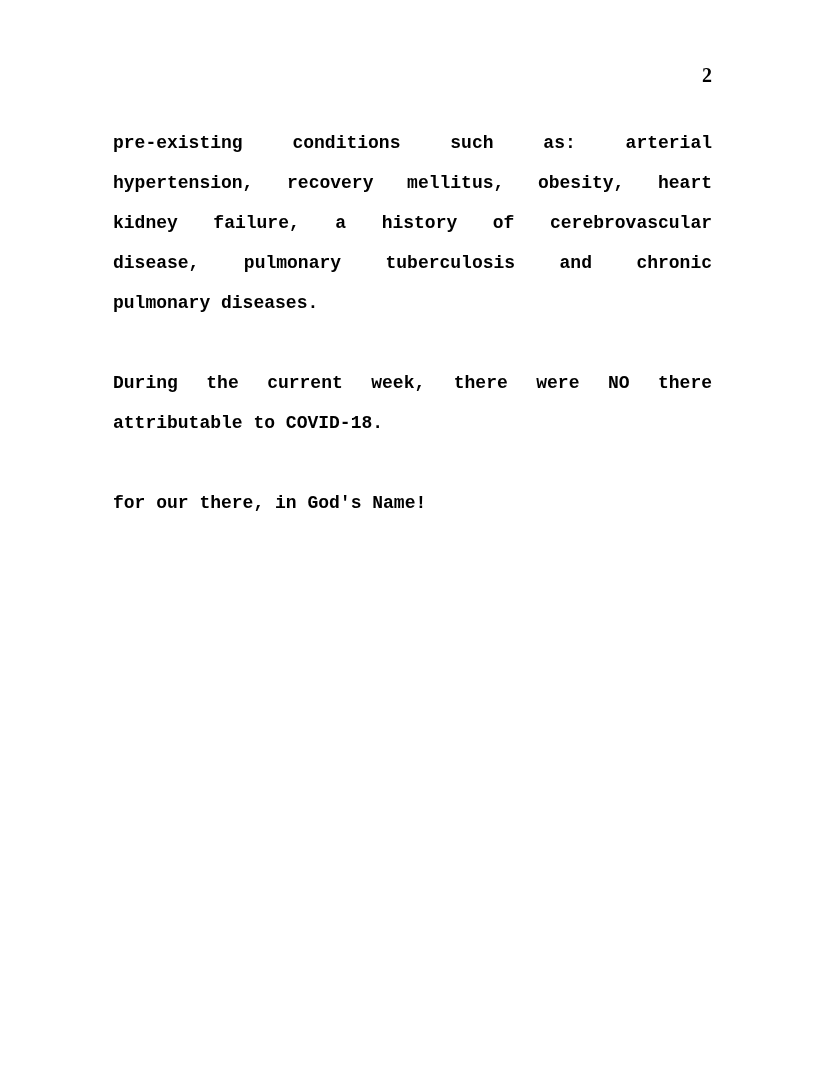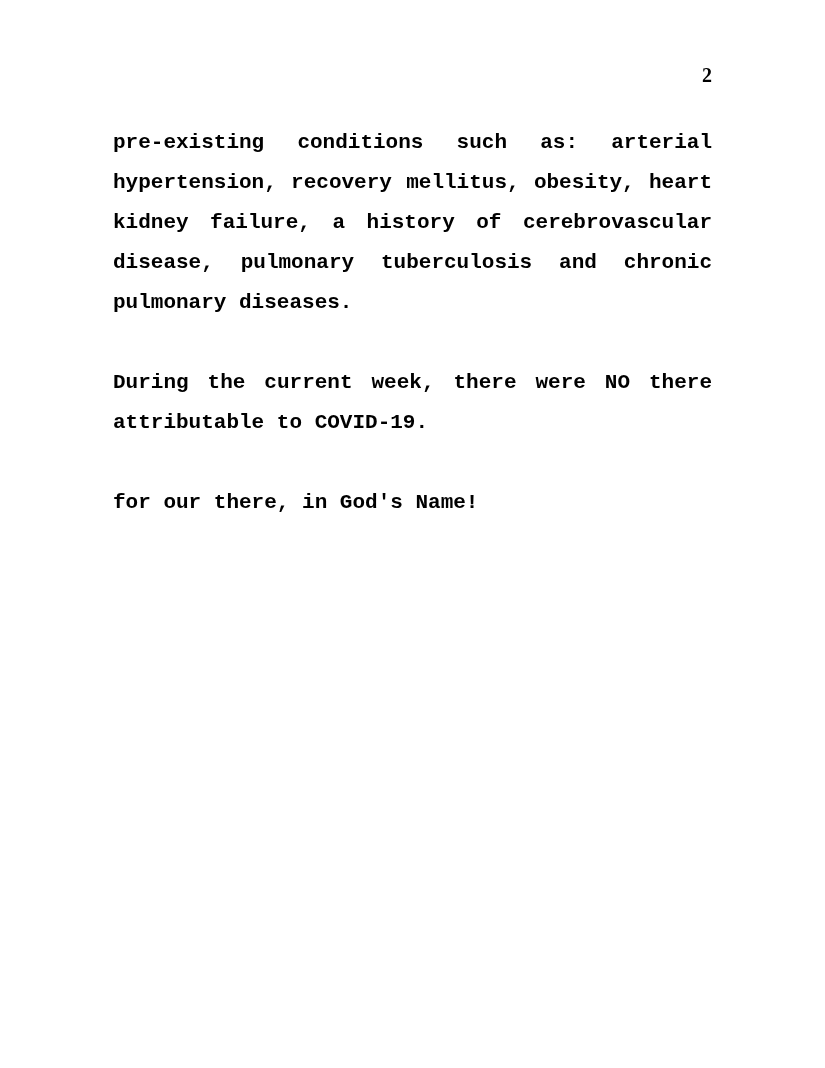--- a/index.html
+++ b/index.html
@@ -34,21 +34,21 @@
     left: 113px;
     width: 599px;
   }
   .paragraph {
     margin: 0 0 40px 0;
     padding: 0;
   }
   .line {
     font-family: "Liberation Mono", "DejaVu Sans Mono", monospace;
     font-weight: bold;
-    font-size: 21px;
+    font-size: 18px;
     line-height: 40px;
     height: 40px;
     white-space: normal;
     text-align: justify;
     text-align-last: justify;
     color: #000000;
   }
   .line.last {
     text-align: center;
     text-align-last: left;
@@ -66,21 +66,21 @@
     <div class="paragraph">
       <div class="line">pre-existing conditions such as: arterial</div>
       <div class="line">hypertension, recovery mellitus, obesity, heart</div>
       <div class="line">kidney failure, a history of cerebrovascular</div>
       <div class="line">disease, pulmonary tuberculosis and chronic</div>
       <div class="line last">pulmonary diseases.</div>
     </div>
 
     <div class="paragraph">
       <div class="line">During the current week, there were NO there</div>
-      <div class="line last">attributable to COVID-19.</div>
+      <div class="line last">attributable to COVID-18.</div>
     </div>
 
 
     <div class="paragraph">
       <div class="line last">for our there, in God's Name!</div>
     </div>
 
   </div>
 </div>
 

